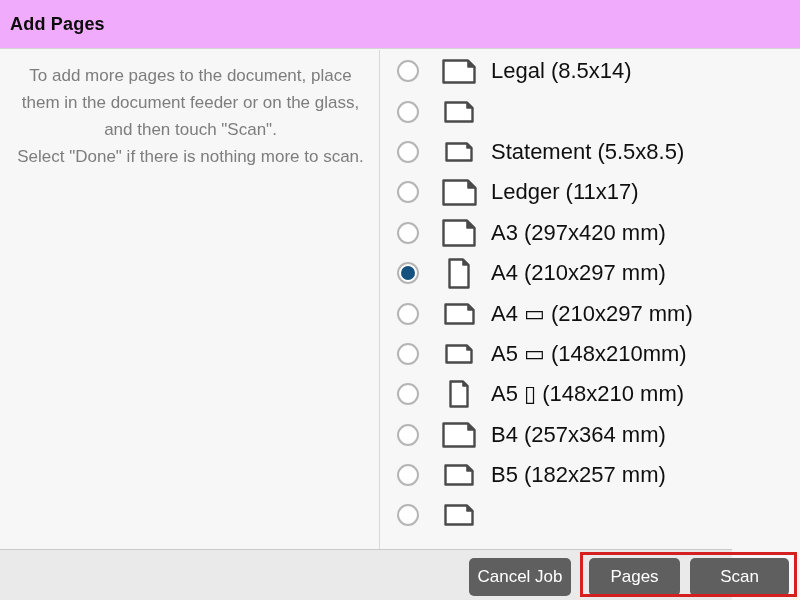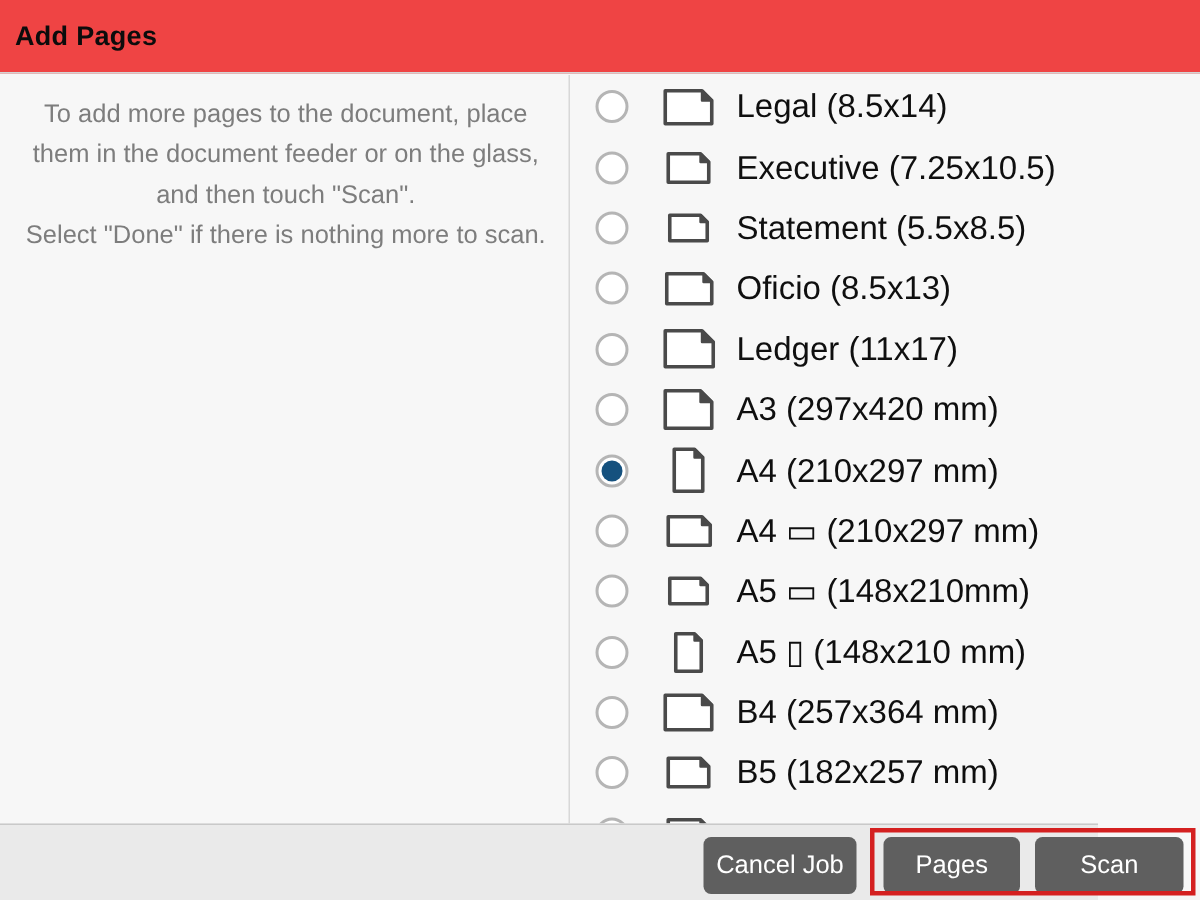--- a/index.html
+++ b/index.html
@@ -8,21 +8,21 @@
     font-family: "Liberation Sans", "DejaVu Sans", sans-serif;
     background: #f7f7f7;
     position: relative;
     overflow: hidden;
   }
   .screen { position: absolute; inset: 0; width: 800px; height: 600px; }
 
   
   .header {
     position: absolute; left: 0; top: 0; width: 800px; height: 49px;
-    background: #ef4444; border-bottom: 1px solid #d4d4d4;
+    background: #f0abfc; border-bottom: 1px solid #d4d4d4;
     display: flex; align-items: center; padding-left: 10px;
   }
   .header .title {
     font-size: 18px; font-weight: bold; color: #0c0c0c; letter-spacing: 0.2px;
   }
 
   
   .left-panel {
     position: absolute; left: 0; top: 50px; width: 380px; height: 499px;
     background: #f7f7f7; border-right: 1px solid #d8d8d8;
@@ -112,41 +112,30 @@
         <span class="label">Legal (8.5x14)</span>
       </div>
       <div class="row">
         <span class="radio"></span>
         <span class="icon-cell">
           <svg width="30" height="22" viewBox="0 0 30 22" xmlns="http://www.w3.org/2000/svg">
             <path d="M1.5 1.5 L23 1.5 L28.5 7 L28.5 20.5 L1.5 20.5 Z" fill="#ffffff" stroke="#4a4a4a" stroke-width="2.4" stroke-linejoin="round"></path>
             <path d="M23 1.7 L28.5 7 L23 7 Z" fill="#4a4a4a" stroke="#4a4a4a" stroke-width="1.6" stroke-linejoin="round"></path>
           </svg>
         </span>
-        <span class="label">Executive (7.25x10.5)</span>
       </div>
       <div class="row">
         <span class="radio"></span>
         <span class="icon-cell">
           <svg width="28" height="20" viewBox="0 0 28 20" xmlns="http://www.w3.org/2000/svg">
             <path d="M1.5 1.5 L22 1.5 L26.5 6 L26.5 18.5 L1.5 18.5 Z" fill="#ffffff" stroke="#4a4a4a" stroke-width="2.4" stroke-linejoin="round"></path>
             <path d="M22 1.7 L26.5 6 L22 6 Z" fill="#4a4a4a" stroke="#4a4a4a" stroke-width="1.6" stroke-linejoin="round"></path>
           </svg>
         </span>
         <span class="label">Statement (5.5x8.5)</span>
-      </div>
-      <div class="row">
-        <span class="radio"></span>
-        <span class="icon-cell">
-          <svg width="33" height="23" viewBox="0 0 33 23" xmlns="http://www.w3.org/2000/svg">
-            <path d="M1.5 1.5 L26 1.5 L31.5 7 L31.5 21.5 L1.5 21.5 Z" fill="#ffffff" stroke="#4a4a4a" stroke-width="2.4" stroke-linejoin="round"></path>
-            <path d="M26 1.7 L31.5 7 L26 7 Z" fill="#4a4a4a" stroke="#4a4a4a" stroke-width="1.6" stroke-linejoin="round"></path>
-          </svg>
-        </span>
-        <span class="label">Oficio (8.5x13)</span>
       </div>
       <div class="row">
         <span class="radio"></span>
         <span class="icon-cell">
           <svg width="35" height="27" viewBox="0 0 35 27" xmlns="http://www.w3.org/2000/svg">
             <path d="M1.5 1.5 L26 1.5 L33.5 9 L33.5 25.5 L1.5 25.5 Z" fill="#ffffff" stroke="#4a4a4a" stroke-width="2.4" stroke-linejoin="round"></path>
             <path d="M26 1.7 L33.5 9 L26 9 Z" fill="#4a4a4a" stroke="#4a4a4a" stroke-width="1.6" stroke-linejoin="round"></path>
           </svg>
         </span>
         <span class="label">Ledger (11x17)</span>

